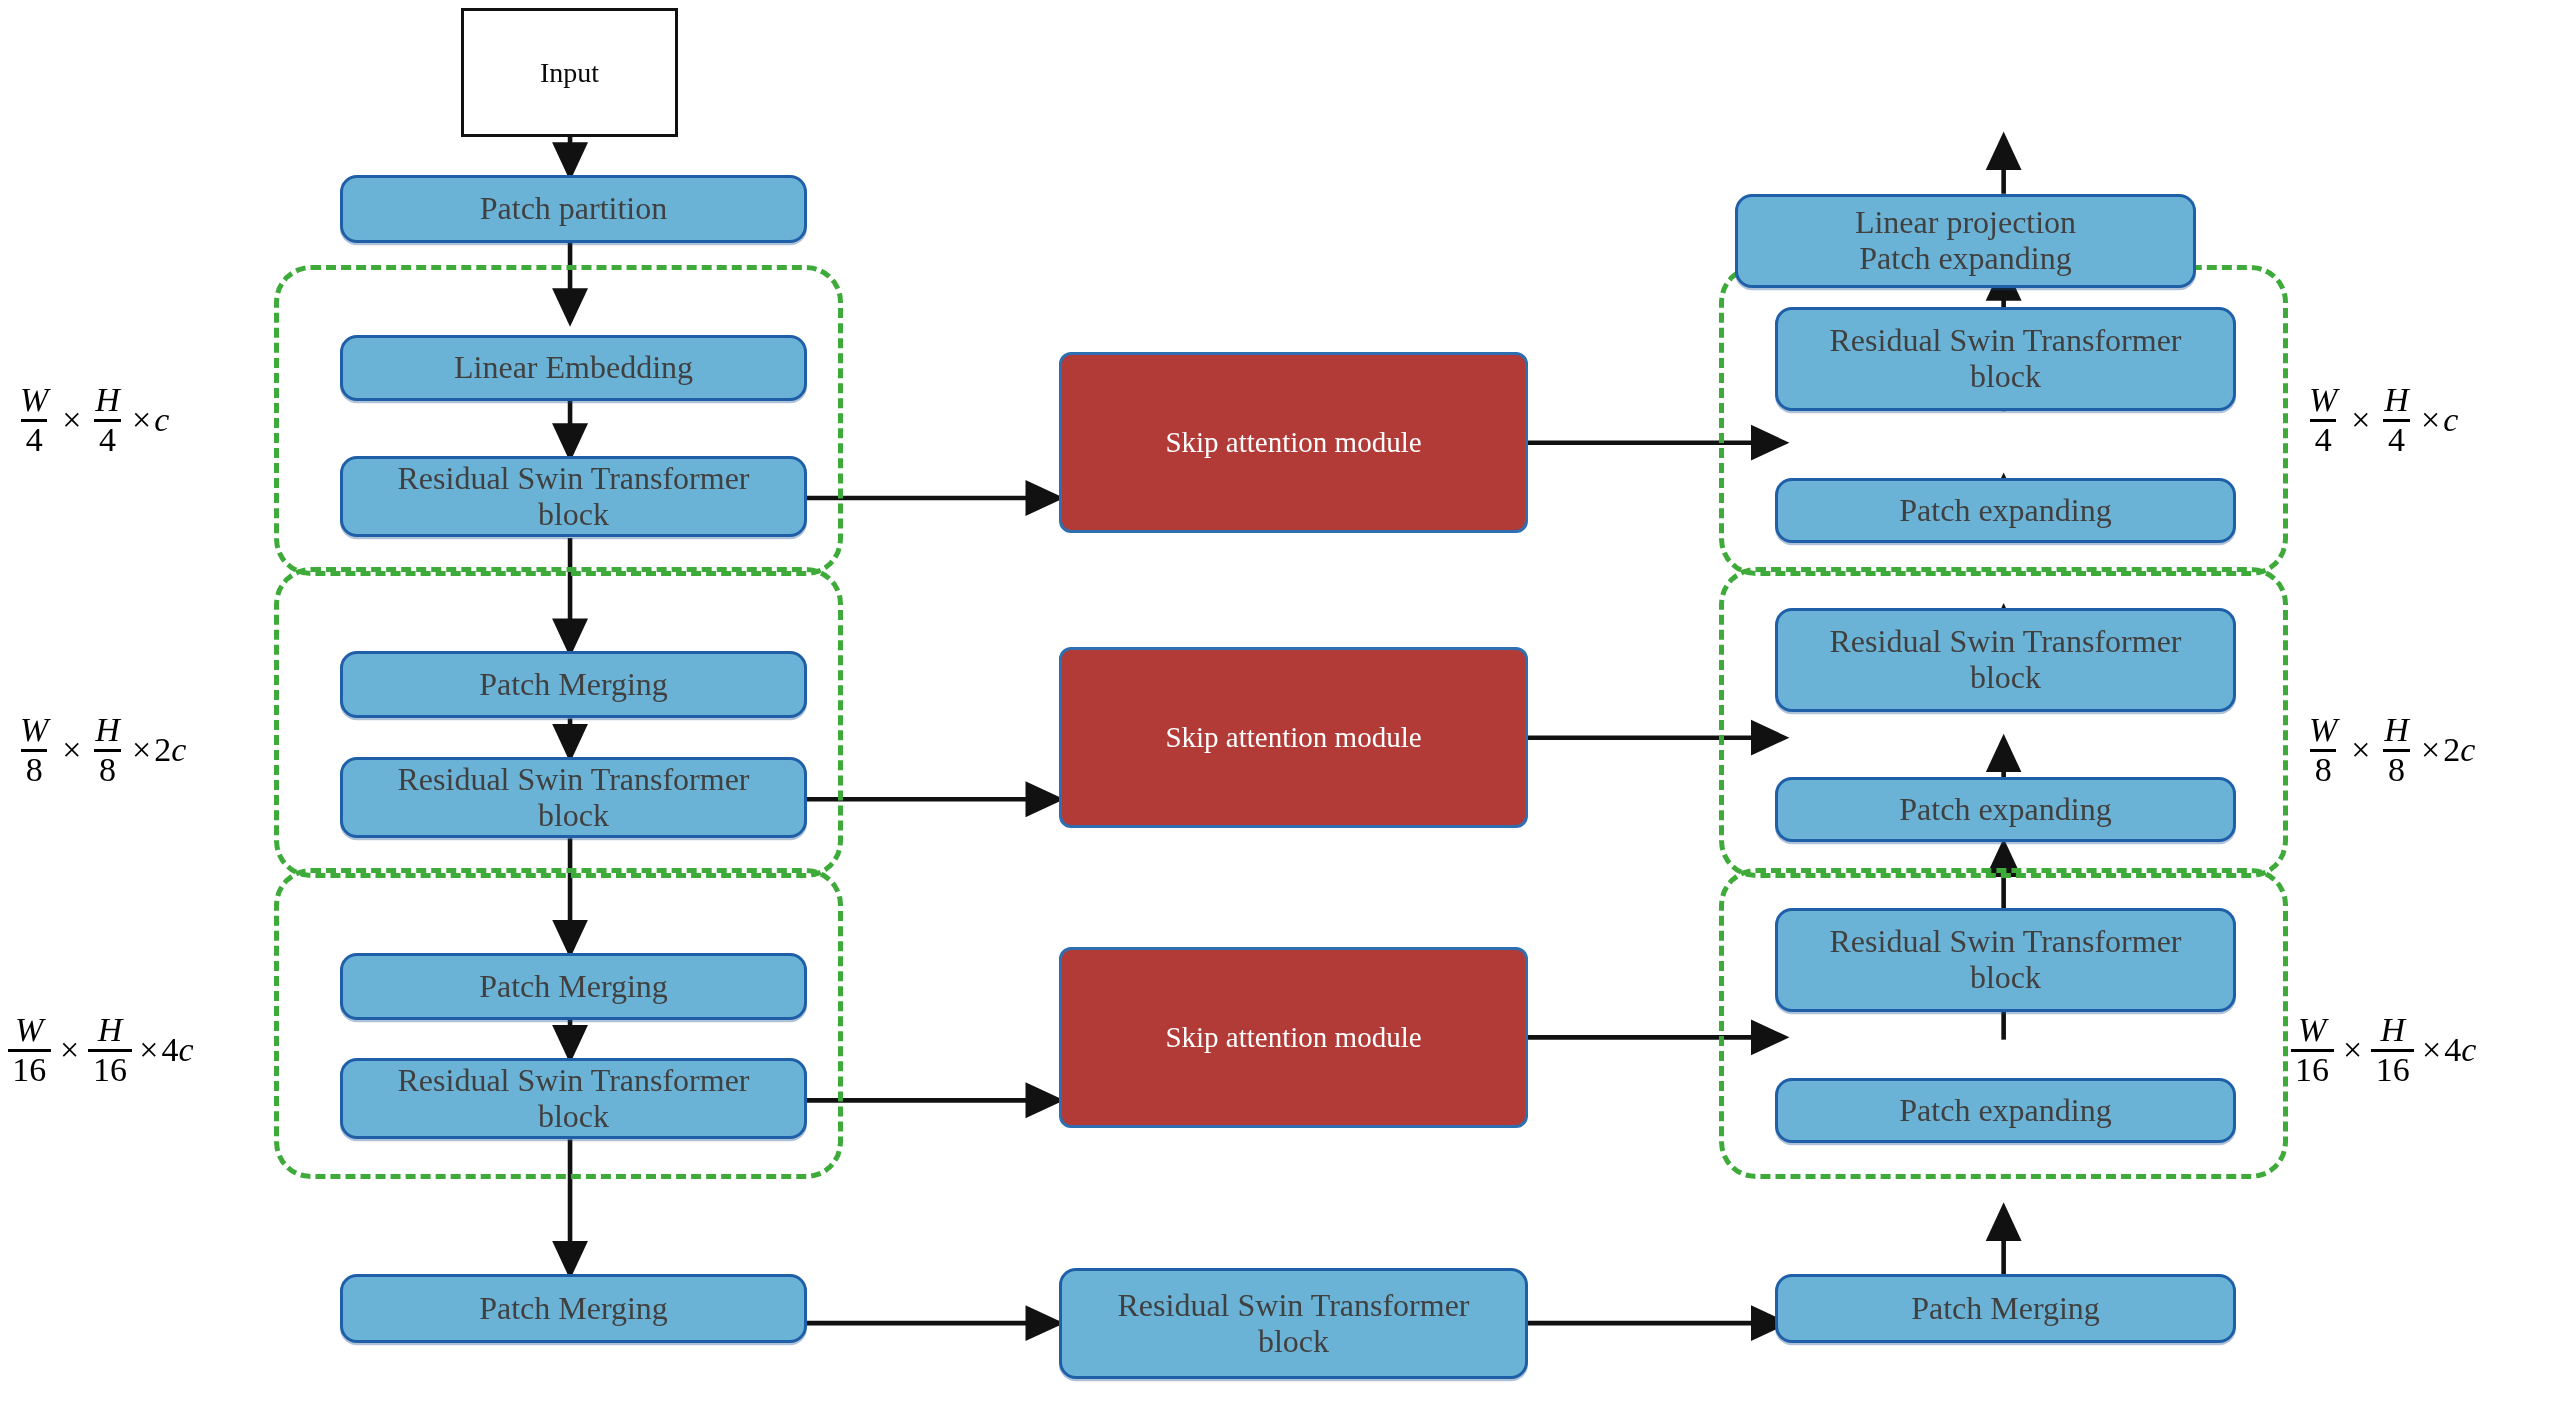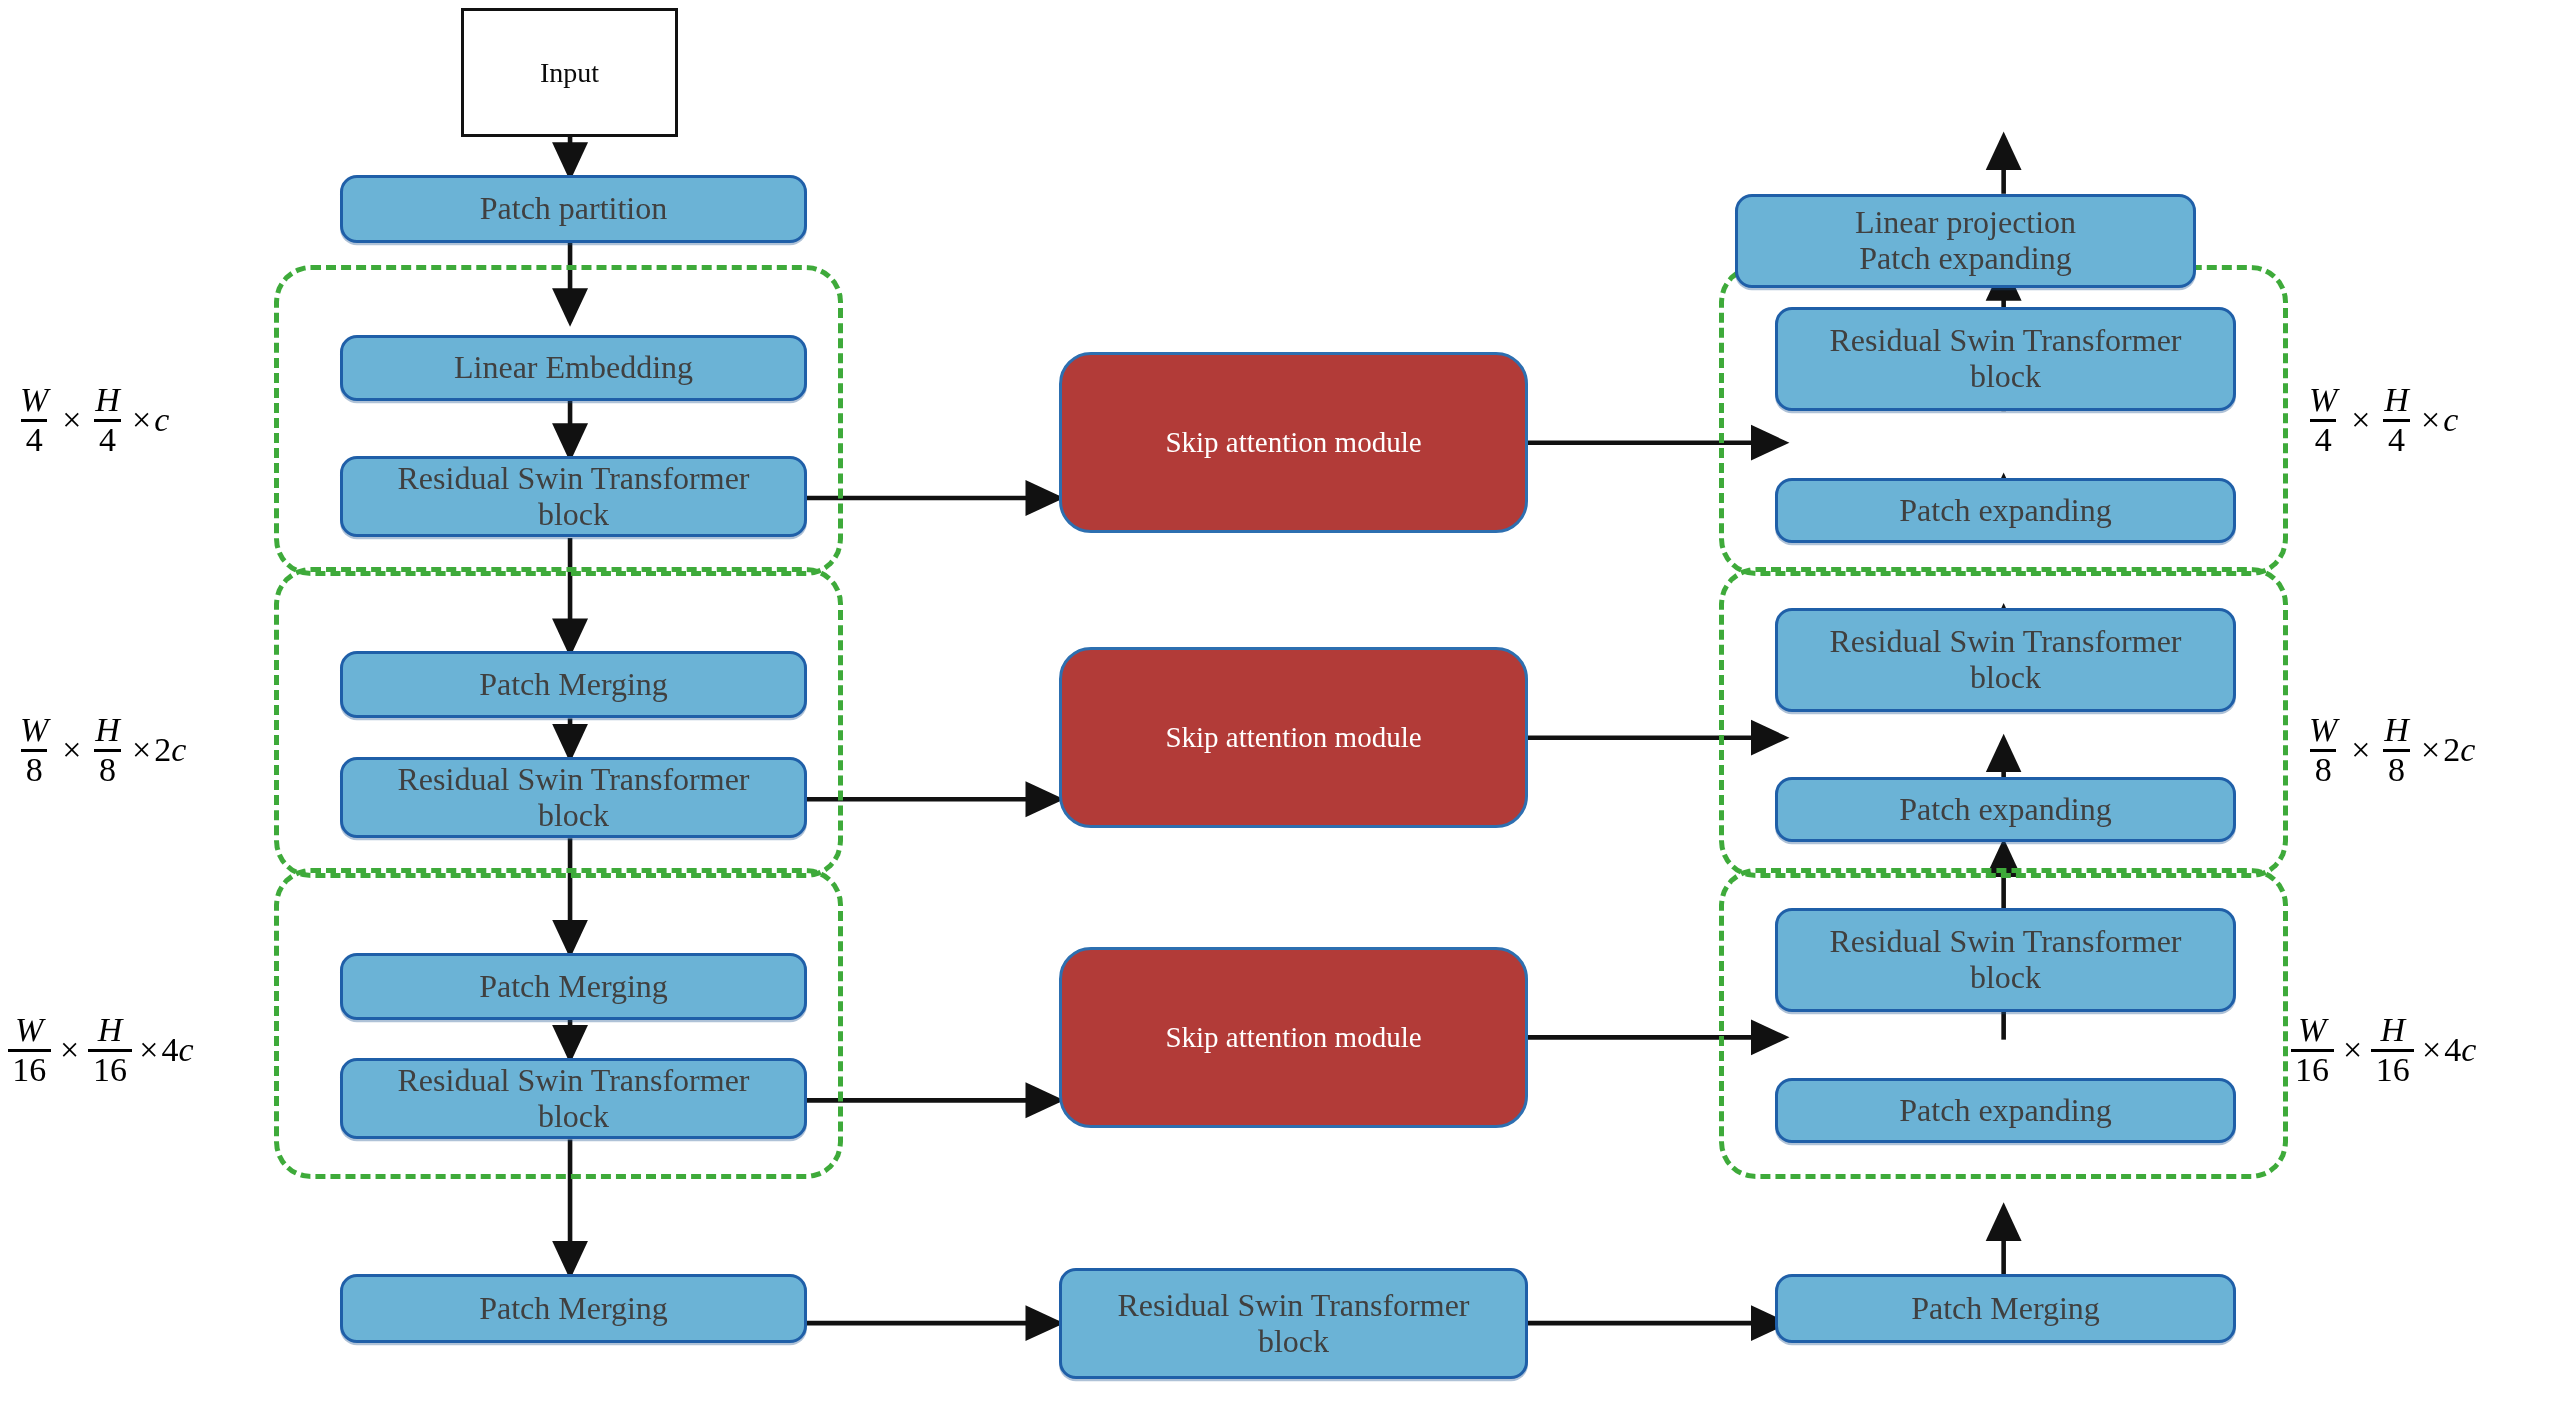--- a/index.html
+++ b/index.html
@@ -17,21 +17,21 @@
     background:#6BB3D6;
     border:3.1px solid #1F5FA8;
     border-radius:17px;
     color:#404040;
     font-size:32px;
     box-shadow:0 2.3px 0 rgba(25,80,140,.35);
   }
   .red-box{
     background:#B23B38;
     border:3.1px solid #2D6FB0;
-    border-radius:32px;
+    border-radius:12px;
     color:#ffffff;
     font-size:29px;
   }
   .plain-box{
     background:#ffffff;
     border:3.1px solid #111111;
     border-radius:0;
     color:#0b0b0b;
     font-size:28px;
   }

